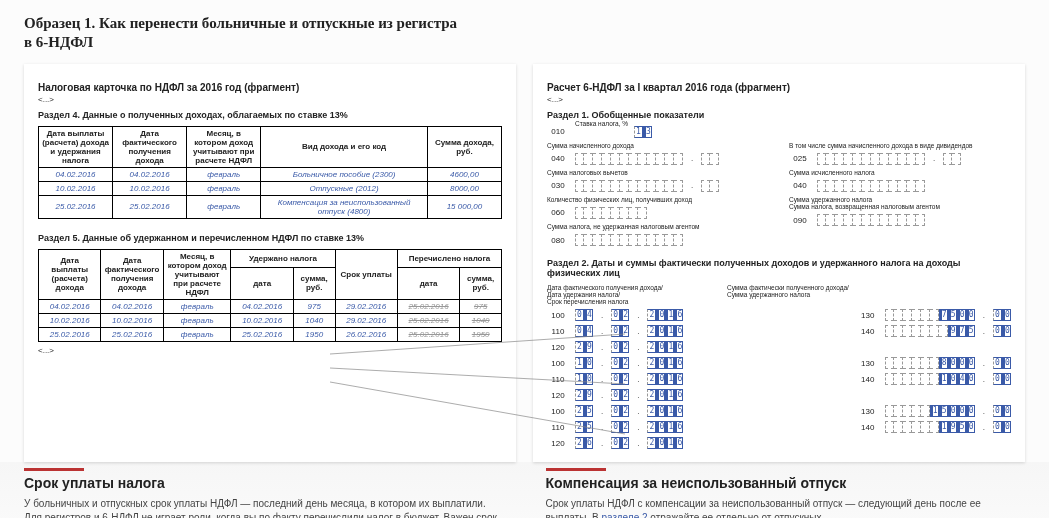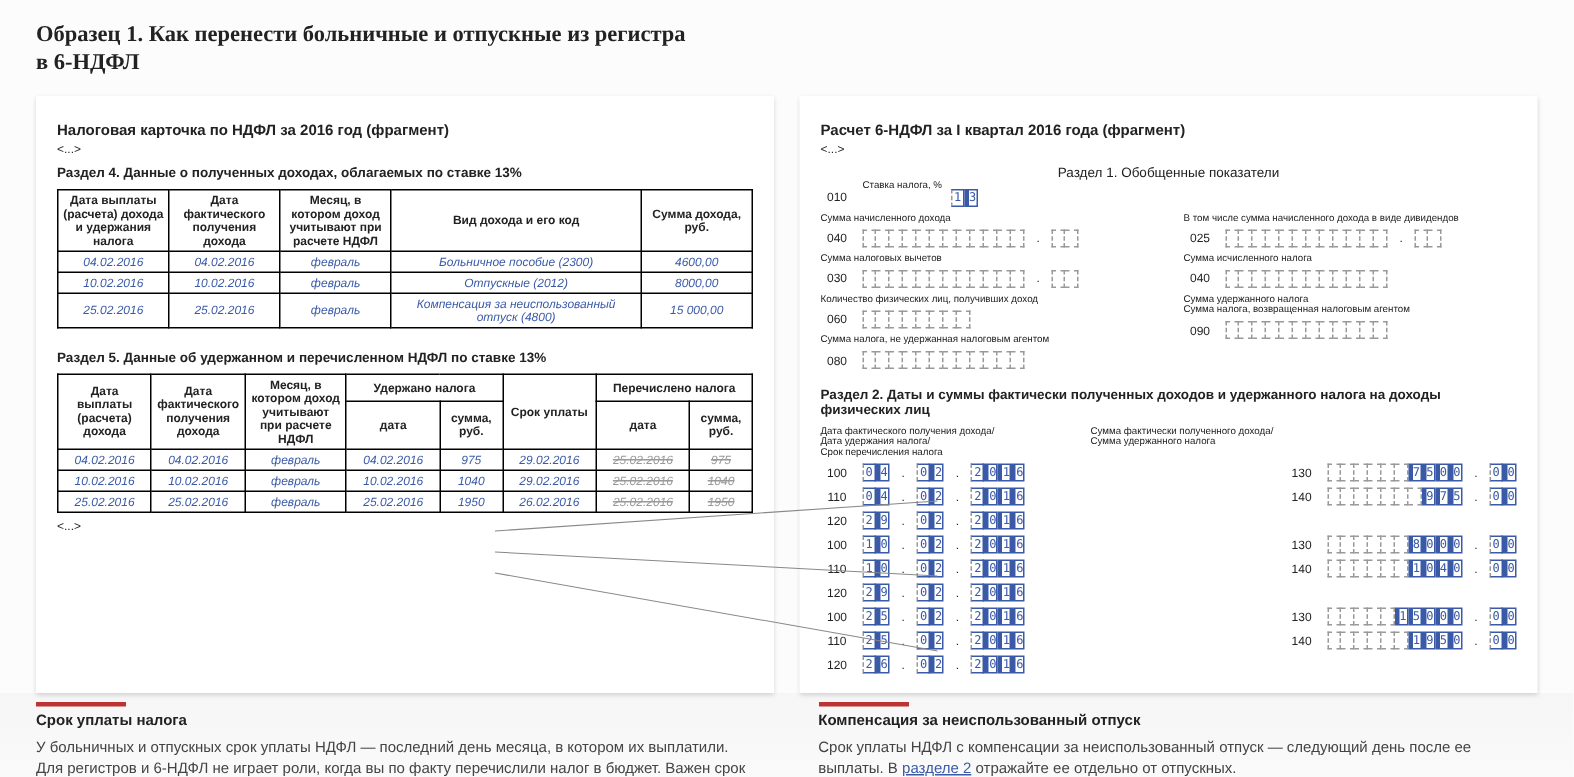--- a/index.html
+++ b/index.html
@@ -44,21 +44,21 @@
   }
   table.reg th, table.reg td {
     border: 1px solid #000;
     padding: 2px 3px;
     text-align: center;
     vertical-align: middle;
   }
   table.reg th { font-weight: bold; }
   .blue { color: #3a5aa8; font-style: italic; }
   .struck { text-decoration: line-through; color: #999; }
-  .right-sec-label { font-weight: normal; font-size: 9px; text-align: center; margin: 6px 0; }
+  .right-sec-label { font-weight: bold; font-size: 9px; text-align: left; margin: 6px 0; }
   .form-row {
     display: flex;
     align-items: center;
     gap: 6px;
     margin: 4px 0;
     font-size: 7px;
   }
   .form-row .code { width: 22px; text-align: center; font-size: 8px; }
   .cells {
     display: inline-flex;
@@ -86,21 +86,21 @@
     background: linear-gradient(#f6f6f6,#fcfcfc);
   }
   .anno { flex: 1; font-size: 10px; line-height: 1.4; color: #444; position: relative; }
   .anno::before {
     content: "";
     position: absolute;
     left: 0; top: -6px;
     width: 60px; height: 3px;
     background: #b33;
   }
-  .anno h4 { margin: 0 0 4px 0; font-size: 10px; color: #222; font-weight: bold; }
+  .anno h4 { margin: 0 0 4px 0; font-size: 14px; color: #222; font-weight: bold; }
   .anno a { color: #3a5aa8; text-decoration: underline; }
   svg.link-lines {
     position: absolute;
     left: 0; top: 0;
     width: 100%;
     height: 100%;
     pointer-events: none;
   }
   .tiny-caption { font-size: 6.5px; line-height:1.1; display:inline-block; vertical-align:top;}
 </style>

